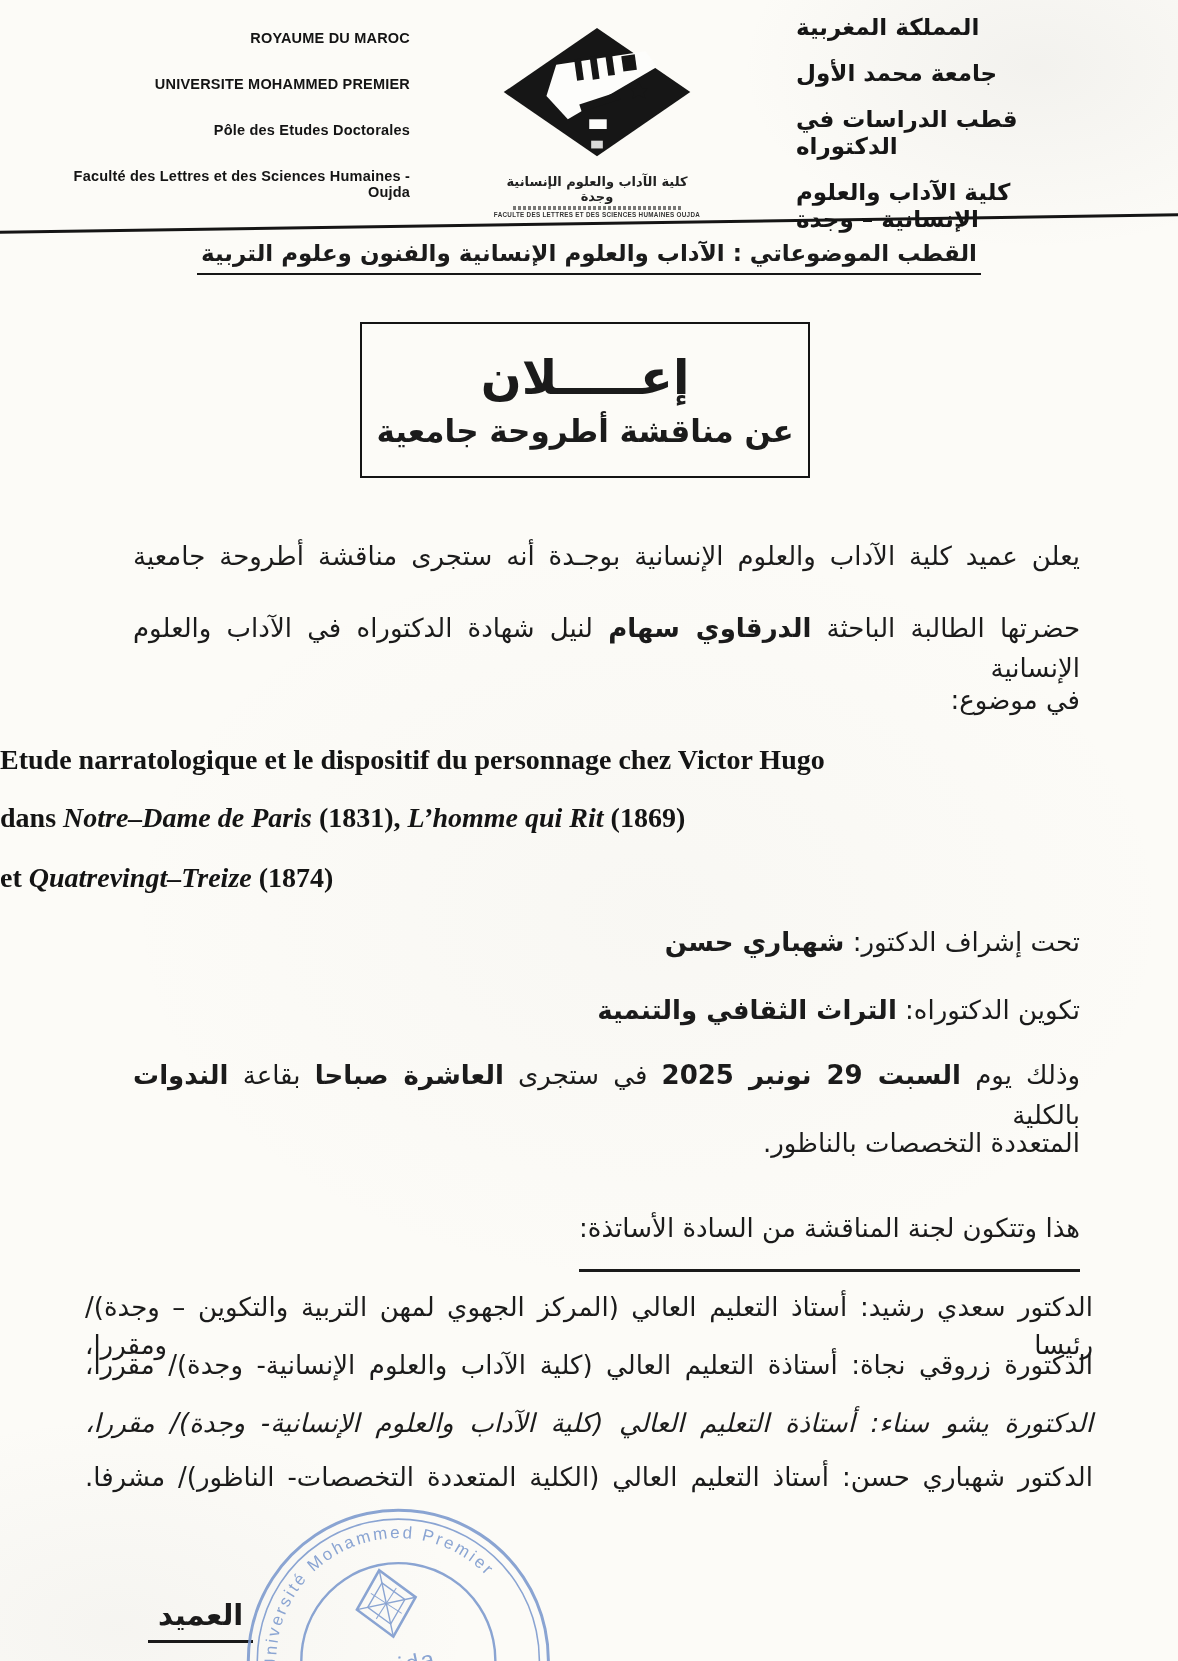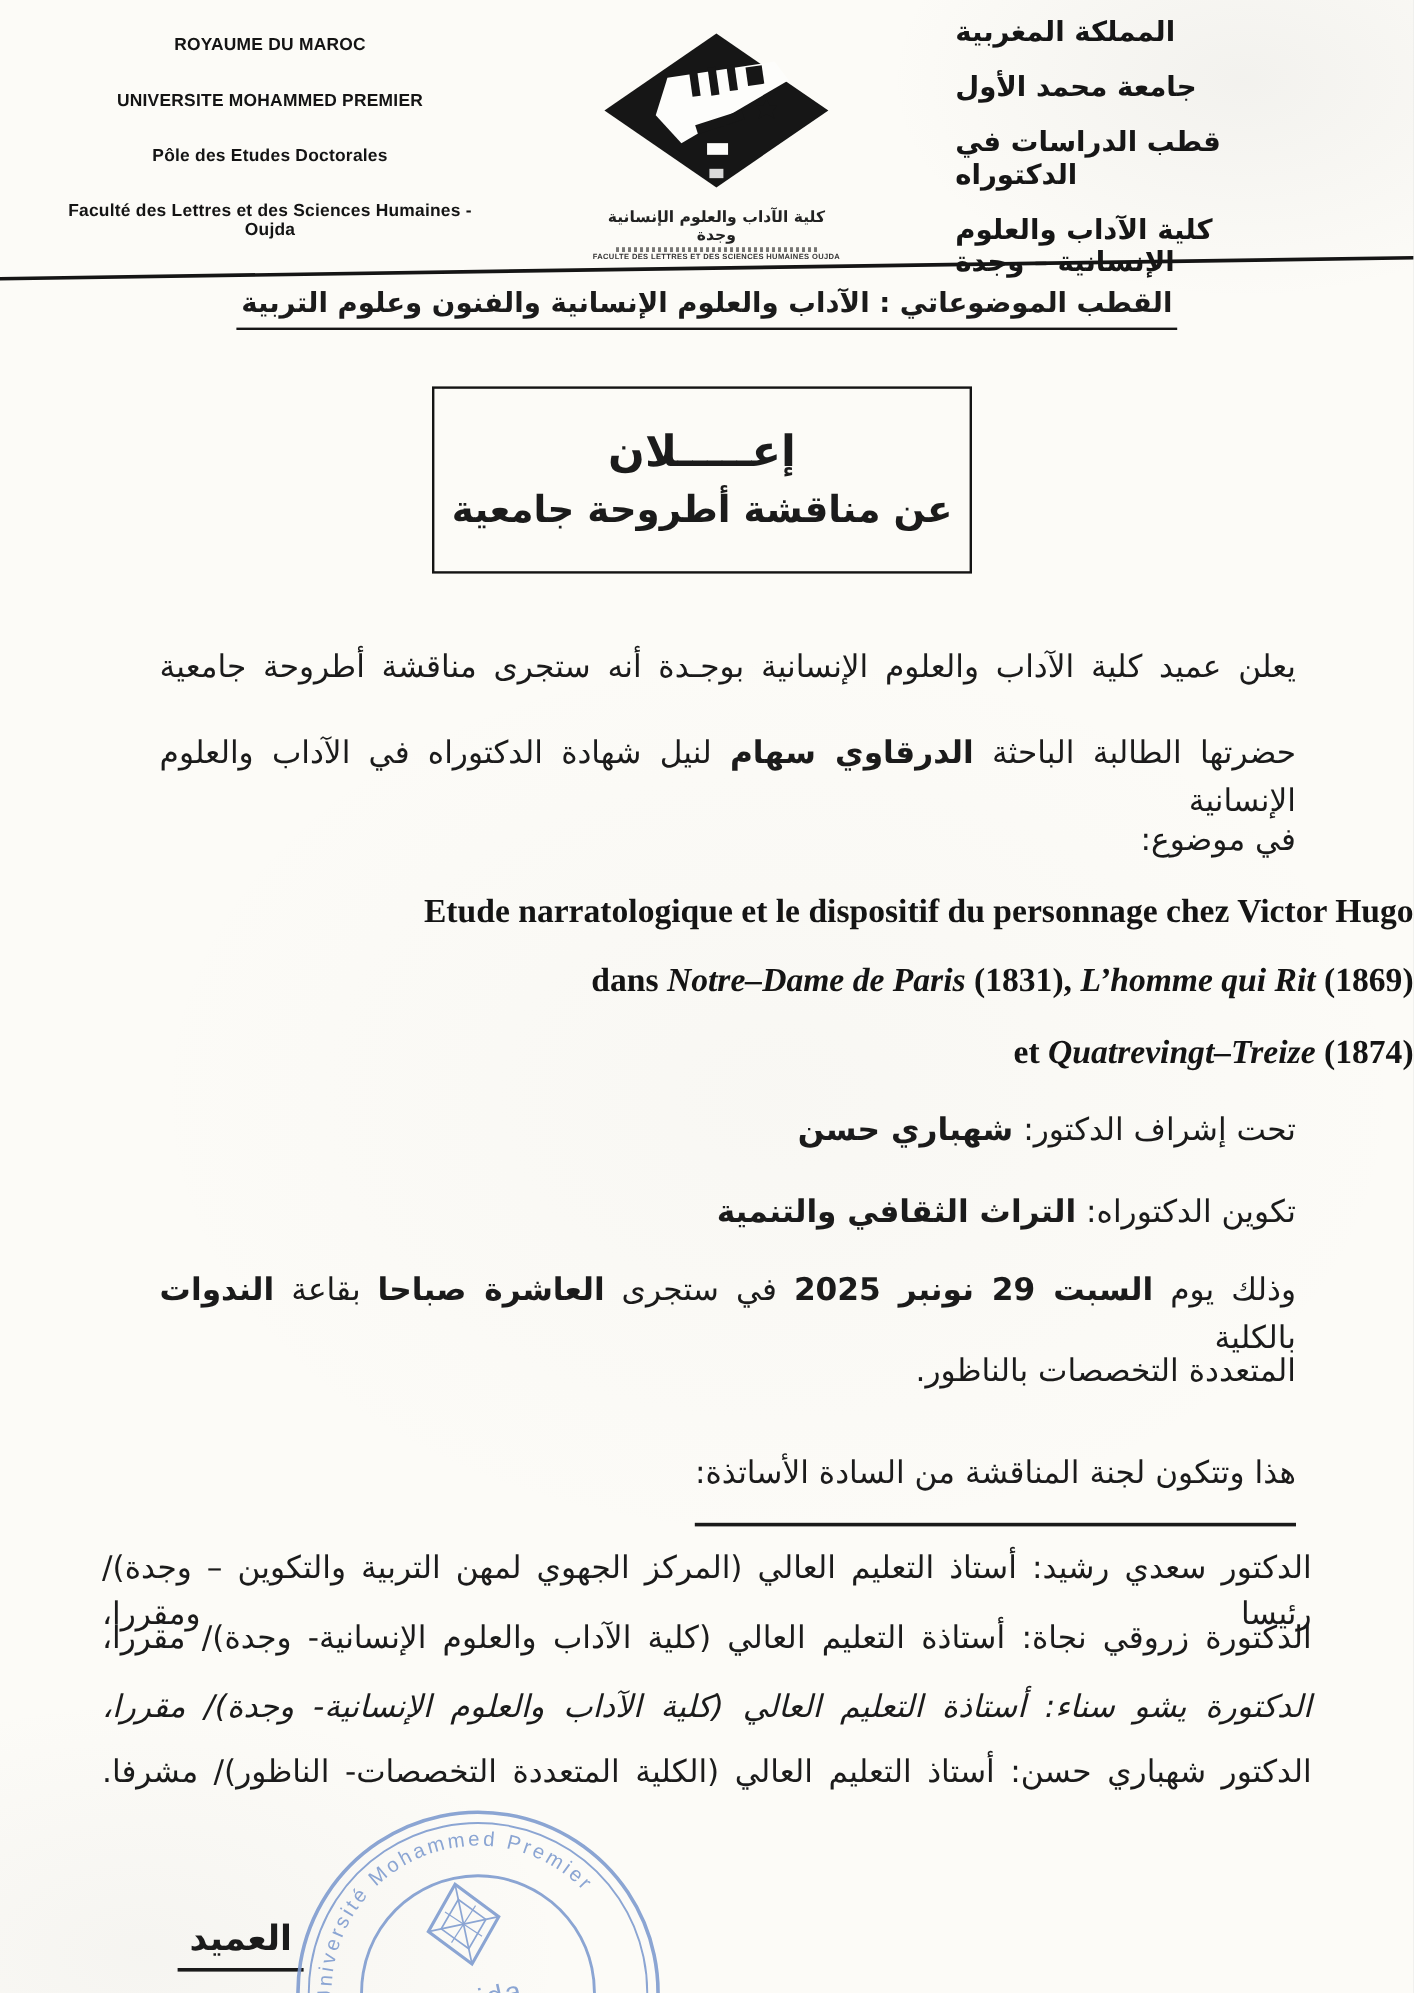--- a/index.html
+++ b/index.html
@@ -14,50 +14,50 @@
       radial-gradient(ellipse 700px 500px at 55% 55%, rgba(180,180,176,.05), transparent 75%);
     overflow:hidden;
     color:#1b1b1b;
     font-family:"DejaVu Sans",sans-serif;
   }
   .abs{position:absolute;}
   .ar{direction:rtl;font-family:"DejaVu Sans",sans-serif;}
   
   .hdr-left{left:40px;top:30px;width:370px;text-align:center;
     font-family:"Liberation Sans",sans-serif;font-weight:bold;font-size:14.5px;color:#141414;}
-  .hdr-left p{margin:0 0 30px 0;letter-spacing:.2px;}
+  .hdr-left p{margin:0 0 30px 0;letter-spacing:.2px;text-align:right;}
   .hdr-right{right:62px;top:14px;width:320px;text-align:left;
     font-size:23px;font-weight:bold;color:#161616;}
   .hdr-right p{margin:0 0 19px 0;line-height:27px;}
   .hdr-logo{left:492px;top:26px;width:210px;text-align:center;}
   .logo-cap-ar{font-size:13px;font-weight:bold;color:#222;margin-top:6px;letter-spacing:.5px;}
   .micro-line{height:4px;width:168px;margin:2px auto 1px auto;background:repeating-linear-gradient(90deg,#4a4a48 0 3px,transparent 3px 5px);opacity:.75;}
   .logo-cap-fr{font-family:"Liberation Sans",sans-serif;font-size:6.3px;font-weight:bold;color:#333;letter-spacing:.3px;}
   
   .rule{left:-6px;top:222px;width:1192px;height:3px;background:#151515;transform:rotate(-0.85deg);}
   
   .pole{left:0;top:240px;width:1178px;text-align:center;font-size:23px;font-weight:bold;}
   .pole span{display:inline-block;border-bottom:2.5px solid #161616;padding:0 4px 7px 4px;}
   
   .annc-box{left:360px;top:322px;width:446px;height:152px;border:2.5px solid #141414;
     display:flex;flex-direction:column;align-items:center;justify-content:center;}
-  .annc-title{font-size:36px;font-weight:bold;line-height:1.1;direction:rtl;}
+  .annc-title{font-size:48px;font-weight:bold;line-height:1.1;direction:rtl;}
   .annc-sub{font-size:31px;font-weight:bold;margin-top:10px;direction:rtl;}
   
   .line{left:133px;width:947px;font-size:26px;line-height:40px;text-align:right;}
   .stretch{text-align:justify;text-align-last:justify;}
   .l-intro1{top:536px;}
   .l-intro2{top:608px;}
   .l-intro3{top:680px;}
   .l-sup{top:922px;}
   .l-form{top:990px;}
   .l-sched1{top:1055px;}
   .l-sched2{top:1123px;}
   
-  .fr-line{left:0;width:1178px;text-align:right;
+  .fr-line{left:0;width:1178px;text-align:left;
     font-family:"Liberation Serif",serif;font-weight:bold;font-size:28px;color:#141414;}
   .f1{top:744px;}
   .f2{top:802px;}
   .f3{top:862px;}
   
   .l-jhead{top:1208px;}
   .l-jhead b{display:inline-block;border-bottom:3px solid #1a1a1a;padding-bottom:21px;font-weight:normal;}
   .jury{left:85px;width:1008px;font-size:26px;line-height:38px;}
   .j1{top:1288px;}
   .j2{top:1346px;}

